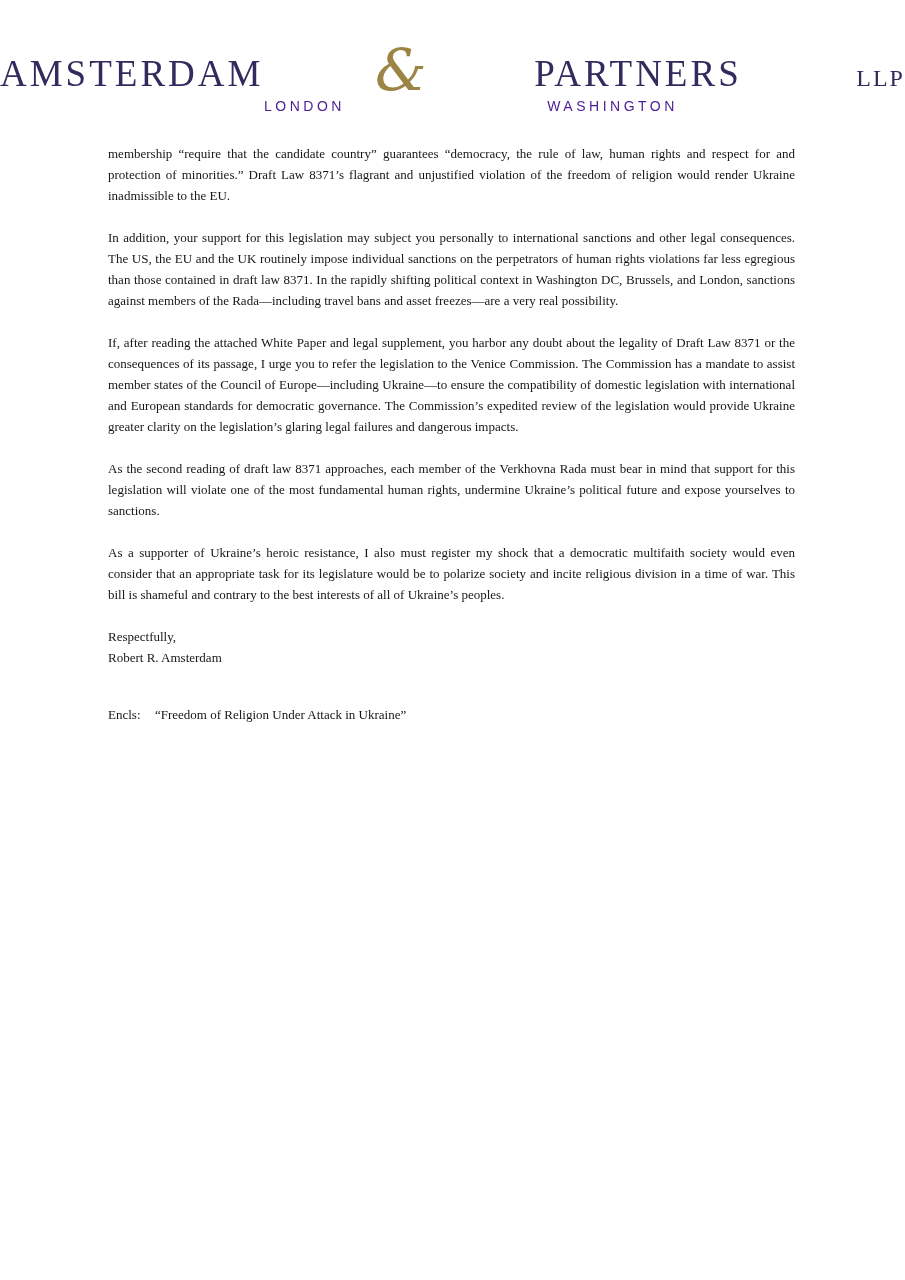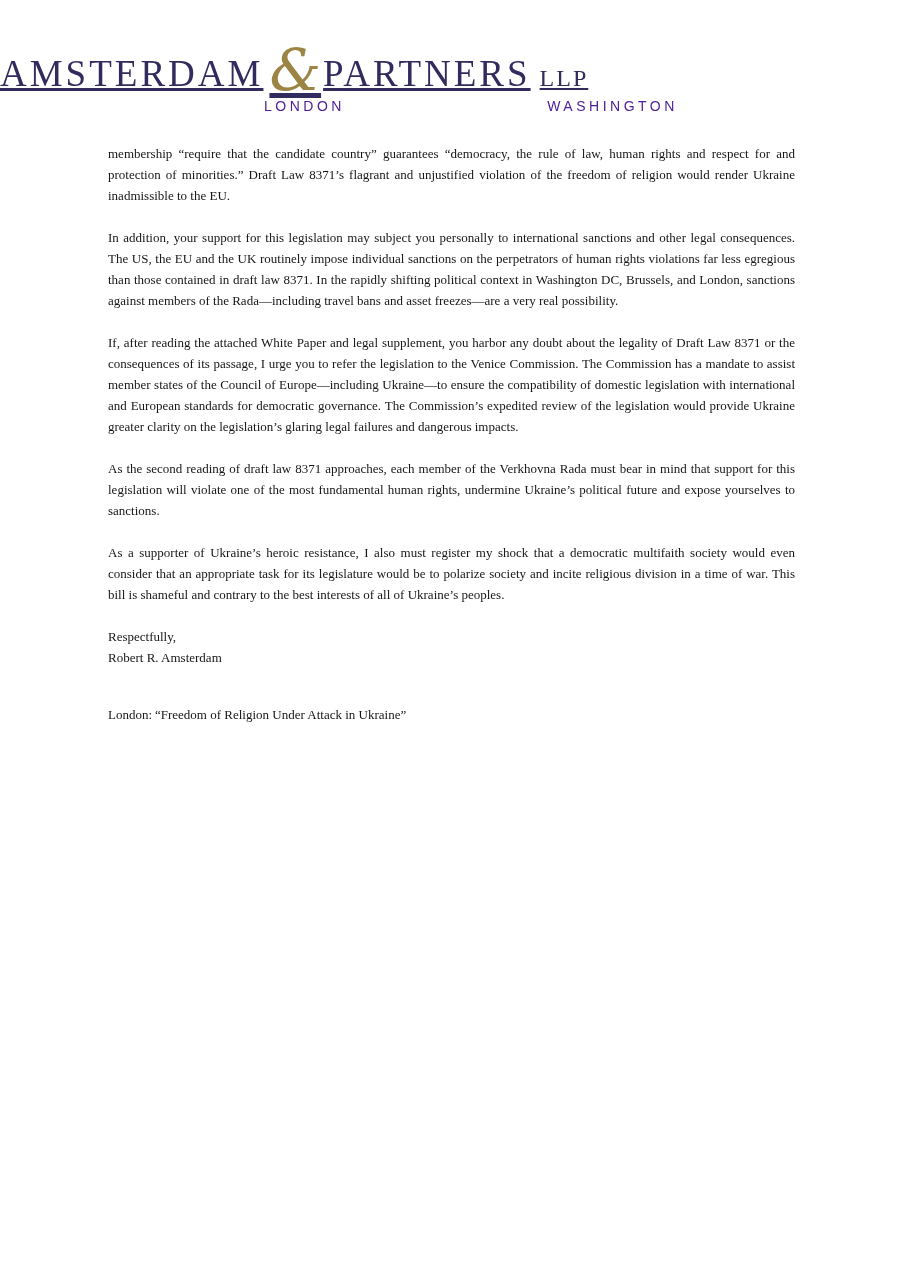--- a/index.html
+++ b/index.html
@@ -16,24 +16,23 @@
   }
 
   
   .letterhead {
     padding-top: 52px;
     text-align: center;
   }
   .firm-line {
     display: flex;
     align-items: baseline;
-    justify-content: flex-start;
+    justify-content: space-between;
     white-space: nowrap;
     color: #322c5e;
-    text-decoration: underline;
   }
   .firm-name {
     font-family: "Liberation Serif", serif;
     font-size: 37px;
     letter-spacing: 3px;
     font-weight: 400;
   }
   .amp {
     font-family: "DejaVu Serif", serif;
     font-style: italic;
@@ -107,18 +106,18 @@
     <p>If, after reading the attached White Paper and legal supplement, you harbor any doubt about the legality of Draft Law 8371 or the consequences of its passage, I urge you to refer the legislation to the Venice Commission. The Commission has a mandate to assist member states of the Council of Europe—including Ukraine—to ensure the compatibility of domestic legislation with international and European standards for democratic governance. The Commission’s expedited review of the legislation would provide Ukraine greater clarity on the legislation’s glaring legal failures and dangerous impacts.</p>
     <p>As the second reading of draft law 8371 approaches, each member of the Verkhovna Rada must bear in mind that support for this legislation will violate one of the most fundamental human rights, undermine Ukraine’s political future and expose yourselves to sanctions.</p>
     <p>As a supporter of Ukraine’s heroic resistance, I also must register my shock that a democratic multifaith society would even consider that an appropriate task for its legislature would be to polarize society and incite religious division in a time of war. This bill is shameful and contrary to the best interests of all of Ukraine’s peoples.</p>
 
     <div class="closing">
       <div>Respectfully,</div>
       <div>Robert R. Amsterdam</div>
     </div>
 
     <div class="enclosures">
-      <span class="encl-label">London:</span>
+      <span class="encl-label">Encls:</span>
       <div>“Freedom of Religion Under Attack in Ukraine”</div>
     </div>
   </div>
 
 </div>
 
 </body></html>

